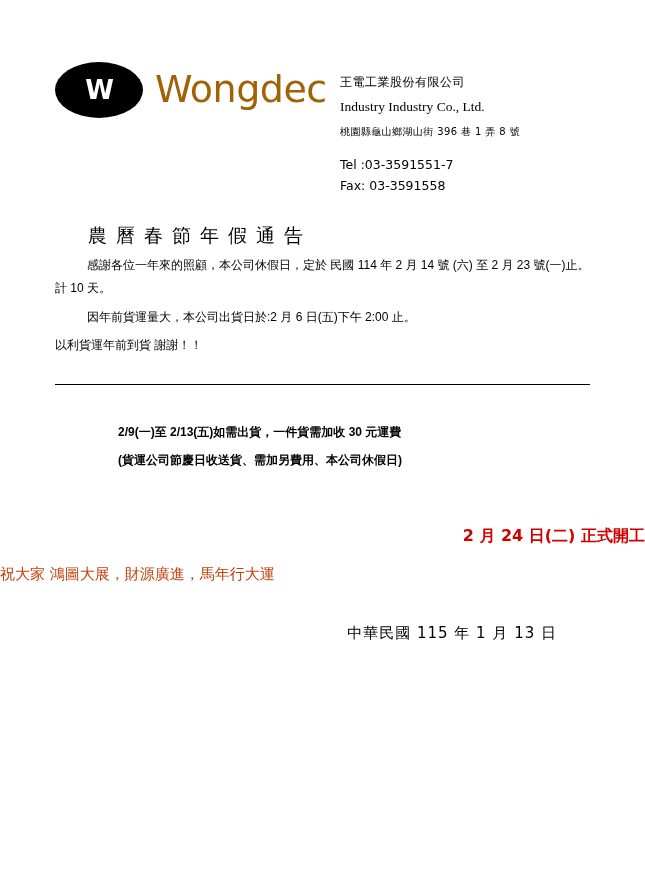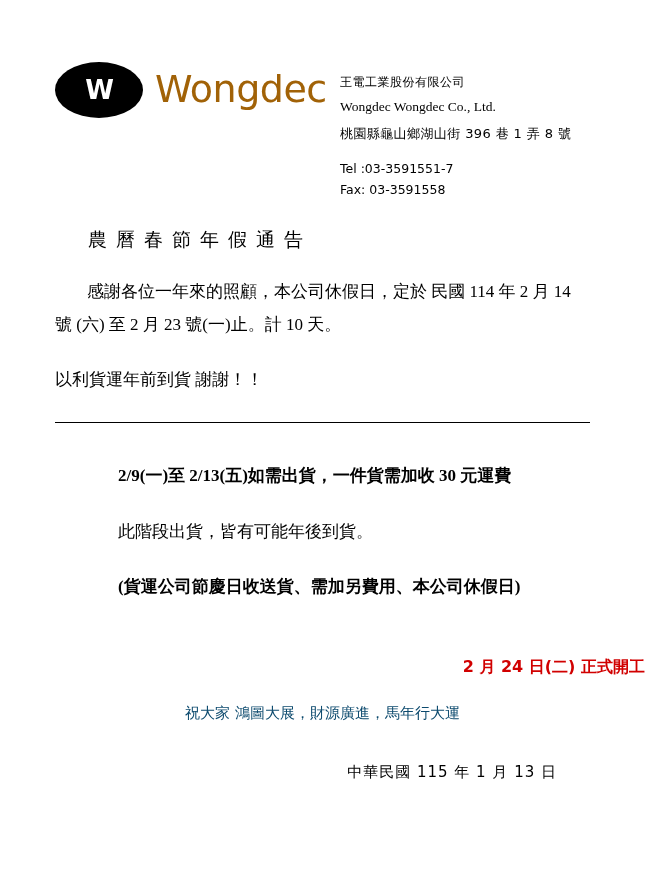--- a/index.html
+++ b/index.html
@@ -80,44 +80,44 @@
     font-family: "DejaVu Sans", sans-serif;
     margin-bottom: 8px;
     letter-spacing: 0.5px;
   }
   .company-block .en-name {
     font-size: 13.5px;
     font-family: "Liberation Serif", serif;
     margin-bottom: 10px;
   }
   .company-block .address {
-    font-size: 13px;
+    font-size: 10px;
     font-family: "DejaVu Sans", sans-serif;
     margin-bottom: 18px;
     letter-spacing: 0.4px;
   }
   .company-block .tel,
   .company-block .fax {
     font-size: 12.5px;
     font-family: "DejaVu Sans", sans-serif;
     margin-bottom: 6px;
   }
 
   
   .doc-title {
     margin: 24px 16px 0 88px;
     font-size: 19px;
     font-family: "DejaVu Sans", sans-serif;
     letter-spacing: 9px;
     font-weight: normal;
   }
   .para {
-    margin: 22px 55px 0 55px;
-    font-size: 17px;
-    font-family: Liberation Serif, serif;
+    margin: 5px 55px 0 55px;
+    font-size: 12px;
+    font-family: Liberation Sans, sans-serif;
     line-height: 1.95;
   }
   .para.indent {
     text-indent: 32px;
   }
   .rule {
     margin: 26px 55px 0 55px;
     border: none;
     border-top: 1.6px solid #000;
     height: 0;
@@ -136,25 +136,24 @@
   }
   .red-line {
     color: #d10000;
     font-weight: bold;
     text-align: right;
     font-size: 16px;
     font-family: "DejaVu Sans", sans-serif;
     margin-top: 54px;
   }
   .green-line {
-    color: #0c4a6e;
-    text-align: center;
+    color: #c2410c;
     font-size: 15px;
     font-family: "DejaVu Sans", sans-serif;
-    margin-top: 26px;
+    margin-top: 18px;
   }
   .date-line {
     text-align: right;
     margin: 40px 88px 0 0;
     font-size: 15px;
     font-family: "DejaVu Sans", sans-serif;
     letter-spacing: 1px;
   }
 </style>
 </head>
@@ -166,37 +165,37 @@
     <div class="logo-block">
       <div class="logo-mark">
         <div class="oval"></div>
         <div class="wglyph">W</div>
       </div>
       <div class="logo-text">Wongdec</div>
     </div>
 
     <div class="company-block">
       <div class="cn-name">王電工業股份有限公司</div>
-      <div class="en-name">Wongdec Wongdec Co., Ltd.</div>
+      <div class="en-name">Industry Industry Co., Ltd.</div>
       <div class="address">桃園縣龜山鄉湖山街 396 巷 1 弄 8 號</div>
       <div class="tel">Tel :03-3591551-7</div>
       <div class="fax">Fax: 03-3591558</div>
     </div>
   </div>
 
   <div class="doc-title">農曆春節年假通告</div>
 
   <div class="para indent">感謝各位一年來的照顧，本公司休假日，定於 民國 114 年 2 月 14 號 (六) 至 2 月 23 號(一)止。計 10 天。</div>
+  <div class="para indent">因年前貨運量大，本公司出貨日於:2 月 6 日(五)下午 2:00 止。</div>
   <div class="para">以利貨運年前到貨 謝謝！！</div>
 
   <hr class="rule">
 
   <div class="block2">
     <div class="para bold-line">2/9(一)至 2/13(五)如需出貨，一件貨需加收 30 元運費</div>
-    <div class="para normal-line">此階段出貨，皆有可能年後到貨。</div>
     <div class="para bold-line">(貨運公司節慶日收送貨、需加另費用、本公司休假日)</div>
   </div>
 
   <div class="red-line">2 月 24 日(二) 正式開工</div>
   <div class="green-line">祝大家 鴻圖大展，財源廣進，馬年行大運</div>
 
   <div class="date-line">中華民國 115 年 1 月 13 日</div>
 
 </div>
 

